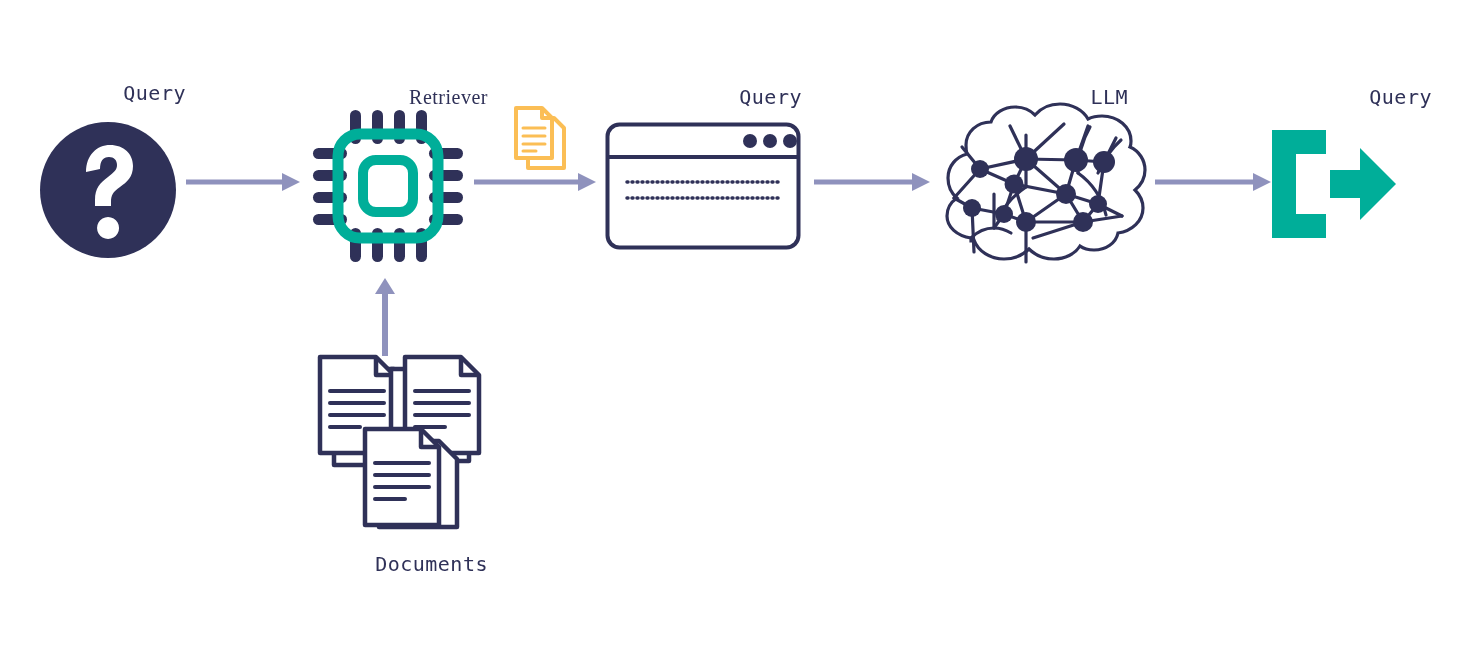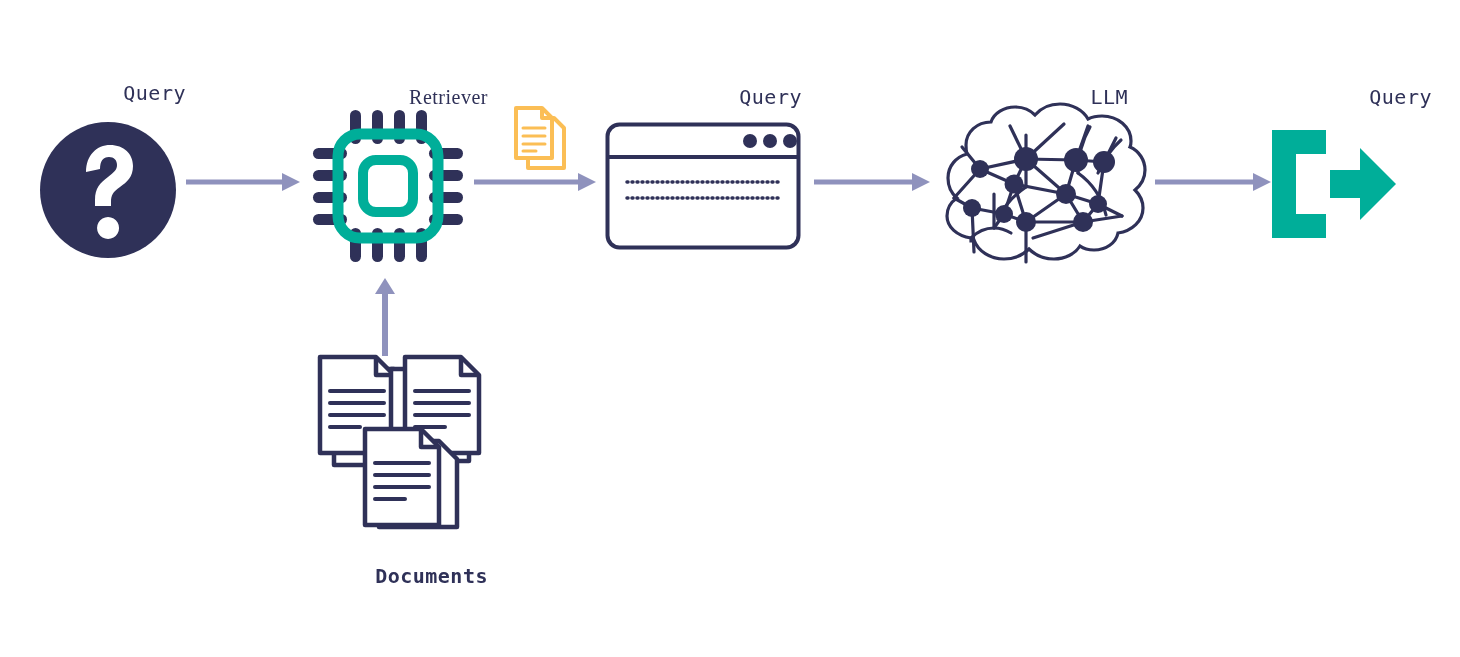--- a/index.html
+++ b/index.html
@@ -133,21 +133,21 @@
         <line x1="105" y1="72" x2="135" y2="72"></line>
 
         <line x1="65" y1="108" x2="119" y2="108"></line>
         <line x1="65" y1="120" x2="119" y2="120"></line>
         <line x1="65" y1="132" x2="119" y2="132"></line>
         <line x1="65" y1="144" x2="95" y2="144"></line>
       </g>
     </svg>
   </div>
 
-  <div class="node-label" style="left:288px; top:559px; width:200px;font-weight:bold;">Documents</div>
+  <div class="node-label" style="left:288px; top:547px; width:200px;">Documents</div>
 
   <div class="arrow-h" style="left:474px; top:172px;">
     <svg width="124" height="20" viewBox="0 0 124 20">
       <line x1="0" y1="10" x2="108" y2="10" stroke="#8f92bd" stroke-width="5"></line>
       <path d="M104 1 L122 10 L104 19 Z" fill="#8f92bd"></path>
     </svg>
   </div>
 
   <div class="stage" style="left:510px; top:106px;">
     <svg width="62" height="68" viewBox="0 0 62 68">

